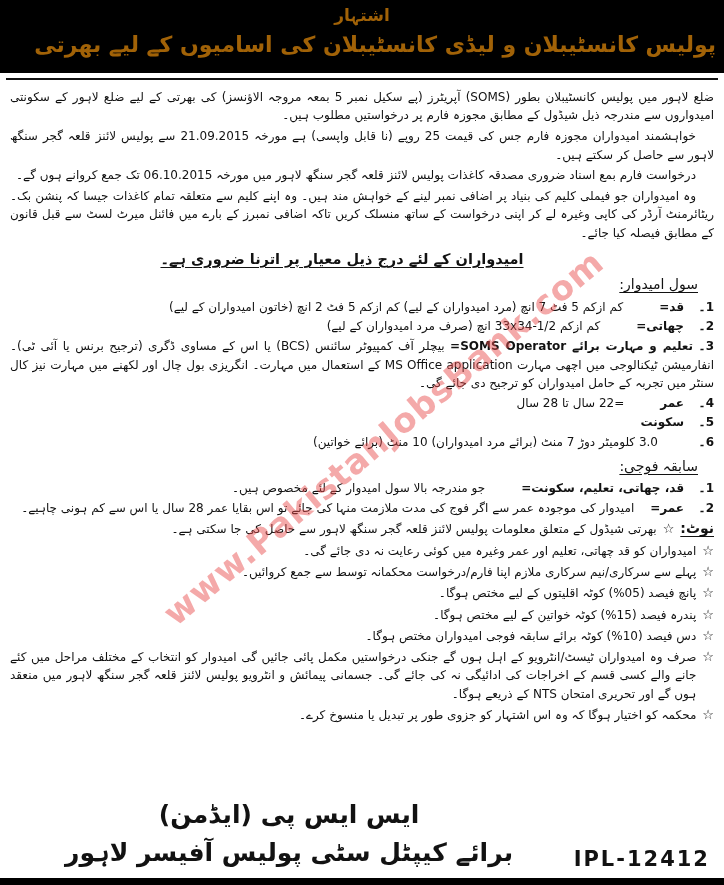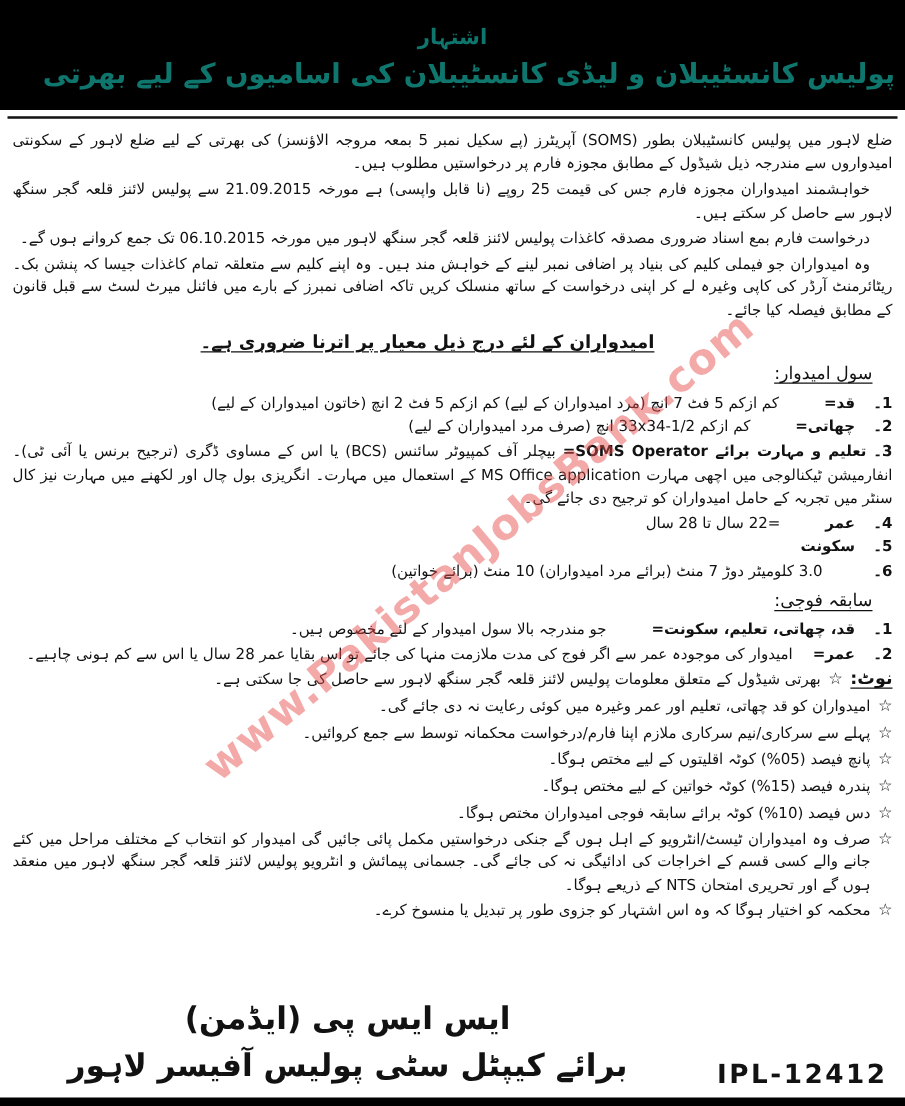--- a/index.html
+++ b/index.html
@@ -7,22 +7,22 @@
     position:relative;
     width:724px;height:885px;
     margin:0 auto;
     background:#ffffff;
     overflow:hidden;
     font-family:"DejaVu Sans",sans-serif;
     color:#121212;
   }
   
   .masthead{
-    background:#000;color:#0f766e;text-align:center;
-    padding:19px 8px 12px;direction:rtl;
+    background:#000;color:#a16207;text-align:center;
+    padding:5px 8px 12px;direction:rtl;
   }
   .masthead .t1{font-size:17px;font-weight:bold;margin-bottom:4px;}
   .masthead .t2{font-size:22px;font-weight:bold;line-height:1.45;}
   .masthead .t3{font-size:22px;font-weight:bold;line-height:1.45;text-align:right;}
   .top-rule{border-top:2.5px solid #111;margin:5px 6px 4px;}
   
   .adbody{
     direction:rtl;
     padding:2px 10px 0;
     font-size:12px;line-height:1.55;
@@ -52,21 +52,21 @@
   .note-row{display:flex;gap:6px;margin:1px 0;align-items:baseline;}
   .note-heading{
     font-weight:bold;font-size:14px;
     text-decoration:underline;text-underline-offset:3px;
     white-space:nowrap;
   }
   .star{font-size:13px;white-space:nowrap;}
   .note-text{flex:1;}
   
   .footer-row{
-    position:absolute;left:14px;right:14px;bottom:12px;
+    position:absolute;left:25px;right:14px;bottom:12px;
     display:flex;justify-content:space-between;align-items:flex-end;
     direction:ltr;
   }
   .signature{
     direction:rtl;text-align:center;
     font-weight:bold;font-size:25px;line-height:1.55;
     padding-left:40px;
   }
   .ipl-ref{
     font-family:"DejaVu Sans",sans-serif;

